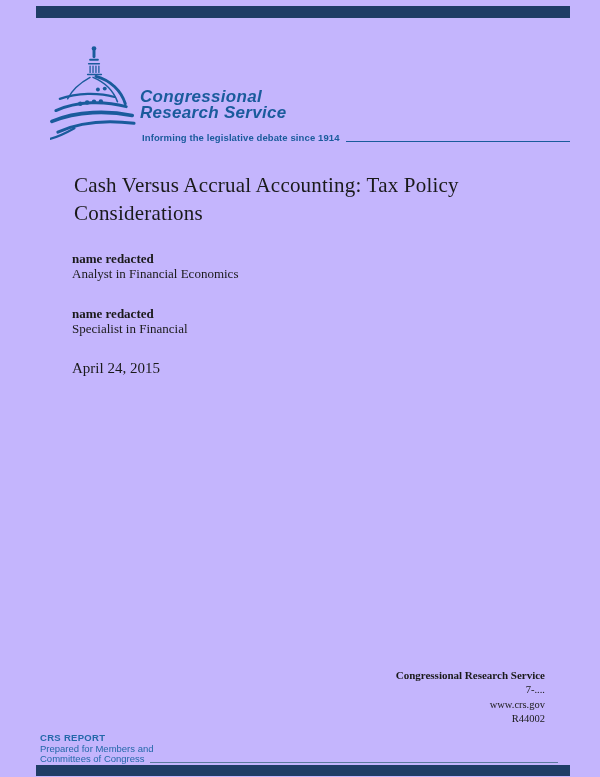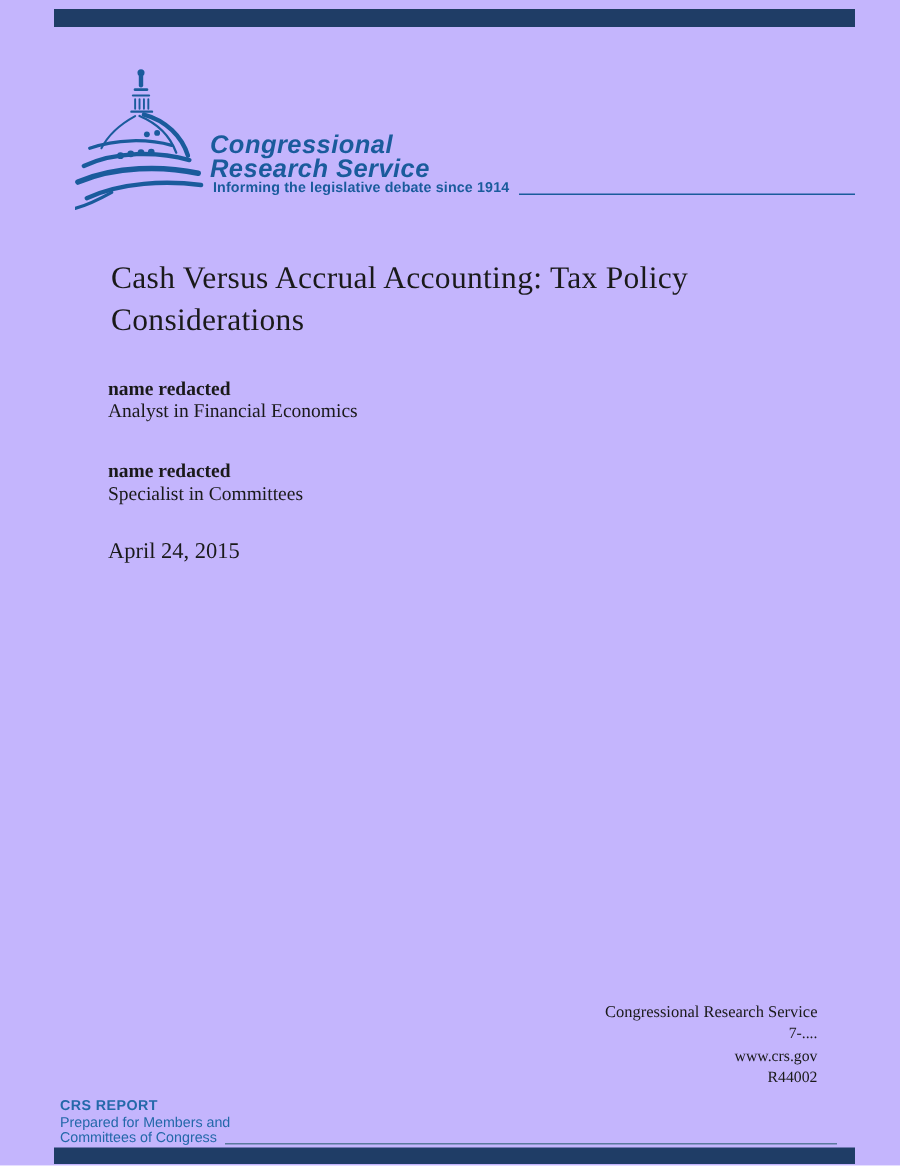--- a/index.html
+++ b/index.html
@@ -31,21 +31,21 @@
     font-family: "Liberation Sans", sans-serif;
     font-style: italic;
     font-weight: 700;
     font-size: 17px;
     line-height: 15.5px;
     letter-spacing: 0.3px;
   }
   .tagline-row {
     display: flex;
     align-items: flex-end;
-    margin-top: 0;
+    margin-top: 12px;
     margin-left: 2px;
     font-family: "Liberation Sans", sans-serif;
     font-weight: 600;
     font-size: 9.5px;
     line-height: 11px;
     letter-spacing: 0.1px;
   }
   .tagline-rule {
     flex: 1;
     border-bottom: 1.5px solid #1A5B9C;
@@ -81,21 +81,21 @@
   .date-line { margin-top: 18px; font-size: 15px; }
 
   
   .footer-right {
     position: absolute;
     top: 668px;
     right: 55px;
     text-align: right;
     color: #1a1a1a;
   }
-  .fr-org { font-weight: 400; font-size: 11px; line-height: 15px; text-align: center; }
+  .fr-org { font-weight: 700; font-size: 11px; line-height: 15px; text-align: center; }
   .fr-line { font-size: 10.5px; line-height: 14.5px; }
 
   
   .footer-left {
     position: absolute;
     left: 40px;
     top: 733px;
     width: 518px;
     font-family: "Liberation Sans", sans-serif;
     font-size: 9.5px;
@@ -158,21 +158,21 @@
 
   <h1 class="title">Cash Versus Accrual Accounting: Tax Policy Considerations</h1>
 
   <div class="authors">
     <div class="author">
       <div class="author-name">name redacted</div>
       <div class="author-role">Analyst in Financial Economics</div>
     </div>
     <div class="author">
       <div class="author-name">name redacted</div>
-      <div class="author-role">Specialist in Committees</div>
+      <div class="author-role">Specialist in Financial</div>
     </div>
     <div class="date-line">April 24, 2015</div>
   </div>
 
   <div class="footer-right">
     <div class="fr-org">Congressional Research Service</div>
     <div class="fr-line">7-....</div>
     <div class="fr-line">www.crs.gov</div>
     <div class="fr-line">R44002</div>
   </div>

